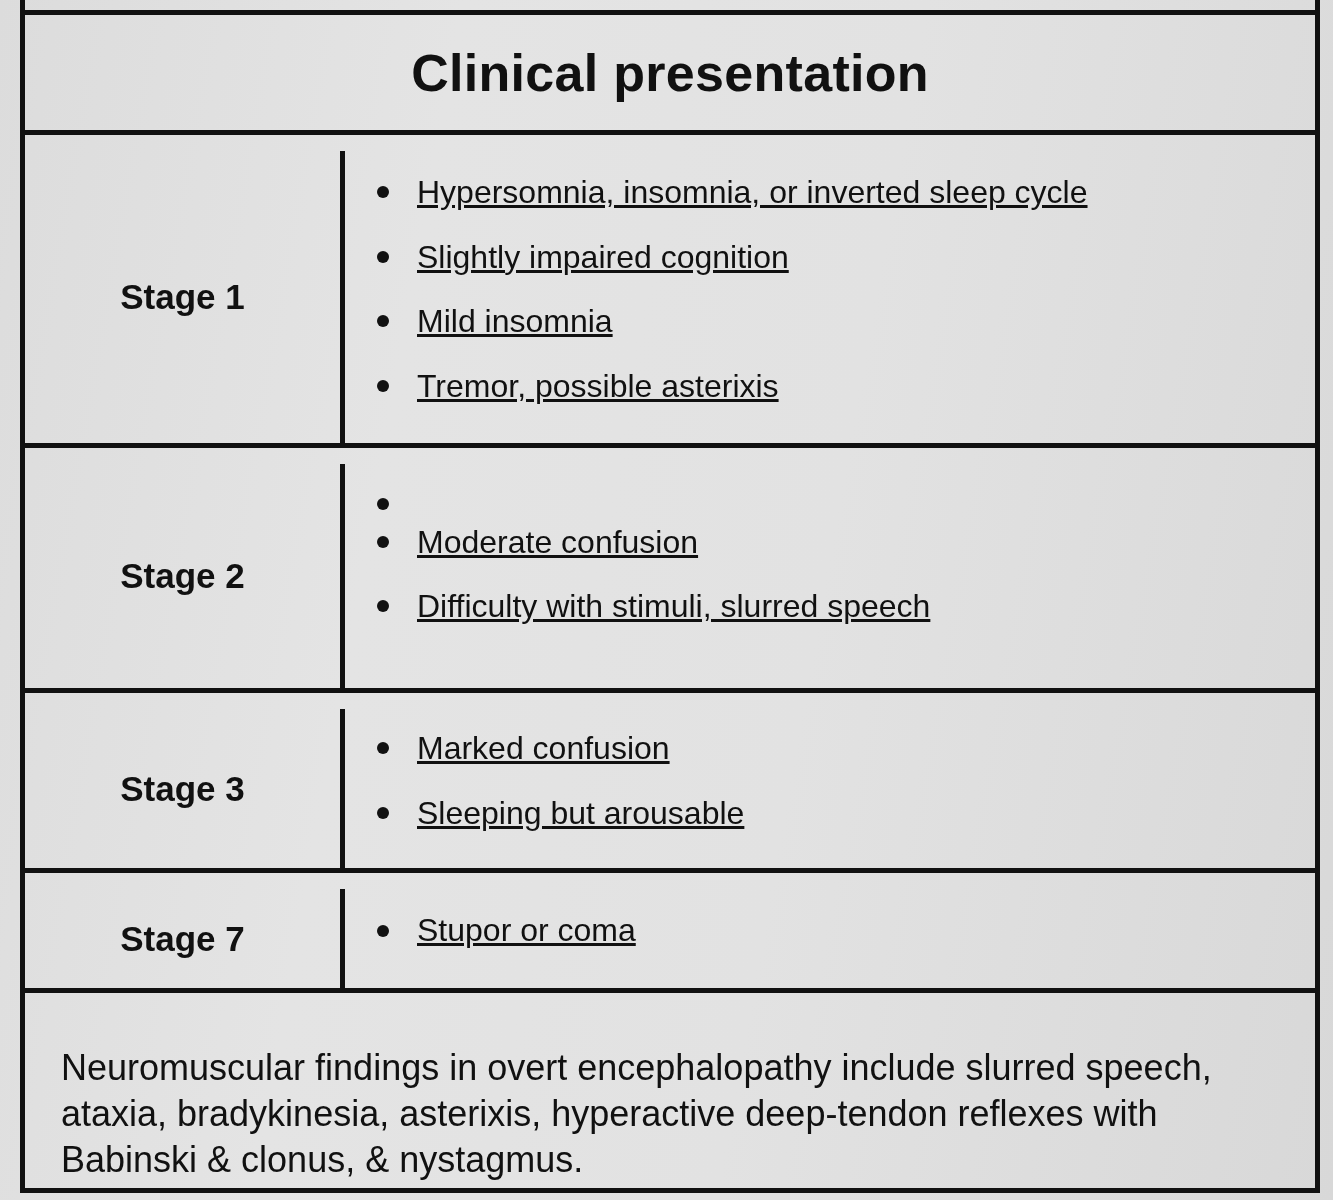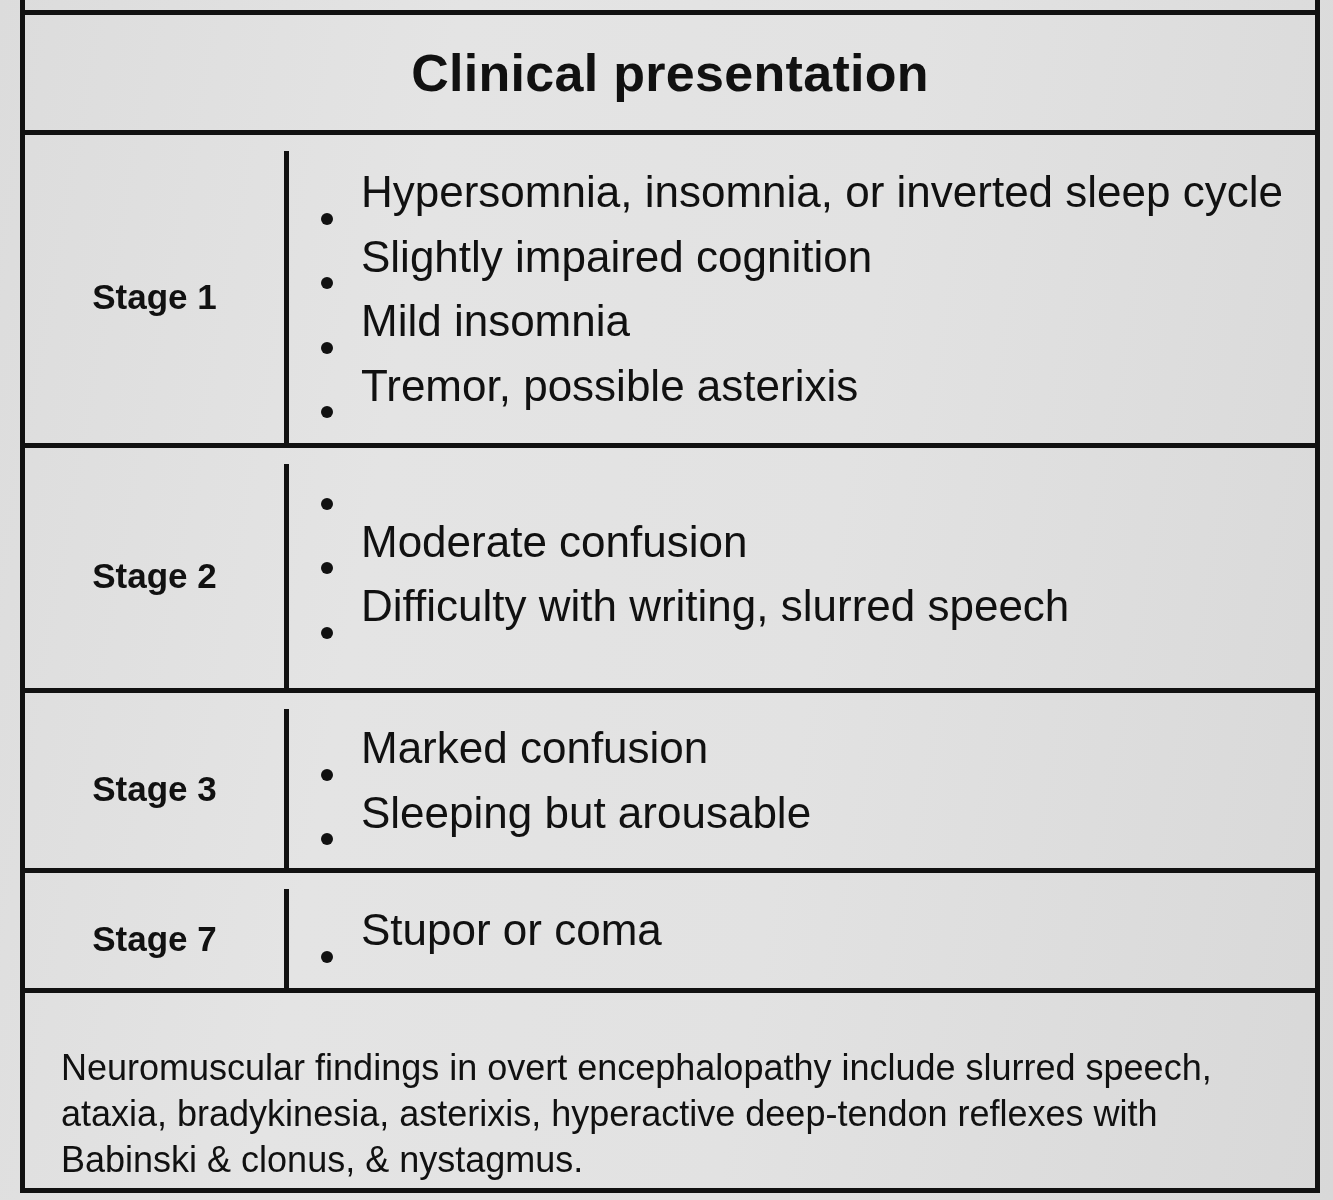--- a/index.html
+++ b/index.html
@@ -15,28 +15,28 @@
     background: linear-gradient(100deg, #dcdcdc 0%, #e4e4e4 30%, #e2e2e2 60%, #d8d8d8 100%);
   }
   .tbl {
     position: absolute; left: 20px; top: -6px; width: 1300px;
     border-left: 5px solid #111; border-right: 5px solid #111;
     border-bottom: 5px solid #111;
     box-sizing: border-box;
   }
   .row { display: flex; border-top: 5px solid #111; box-sizing: border-box; }
   .row.top { height: 16px; border-top: none; }
-  .c-left { width: 264px; border-right: 5px solid #111; box-sizing: border-box;
+  .c-left { width: 320px; border-right: 5px solid #111; box-sizing: border-box;
     display: flex; align-items: center; justify-content: center; margin-top: 16px; }
   .c-right { flex: 1; box-sizing: border-box; display: flex; flex-direction: column; justify-content: center; }
   .header { height: 120px; display: flex; align-items: center; justify-content: center; }
   .header h1 { margin: 0; font-size: 52px; font-weight: bold; letter-spacing: 0.3px; }
   .stage-label { font-size: 35px; font-weight: bold; }
   ul { list-style: none; margin: 0; padding: 0 0 0 32px; }
-  li { font-size: 44px; line-height: 64.5px; display: flex; align-items: flex-end; white-space: nowrap; }
+  li { font-size: 32px; line-height: 64.5px; display: flex; align-items: center; white-space: nowrap; text-decoration: underline; }
   li .dot { width: 12px; height: 12px; border-radius: 50%; background: #111; margin-right: 28px; flex: none; }
   .footer { padding: 52px 36px 0 36px; height: 200px; box-sizing: border-box; }
   .footer p { margin: 0; font-size: 36px; line-height: 46px; }
 </style>
 </head>
 <body>
 
 <div class="sheet">
   <div class="tbl">
 
@@ -83,21 +83,21 @@
         <ul>
           <li>
               <span class="dot"></span>
             </li>
           <li>
               <span class="dot"></span>
               <span>Moderate confusion</span>
             </li>
           <li>
               <span class="dot"></span>
-              <span>Difficulty with writing, slurred speech</span>
+              <span>Difficulty with stimuli, slurred speech</span>
             </li>
         </ul>
       </div>
     </div>
 
     <div class="row" style="height:180px">
       <div class="c-left">
         <span class="stage-label">Stage 3</span>
       </div>
       <div class="c-right">

